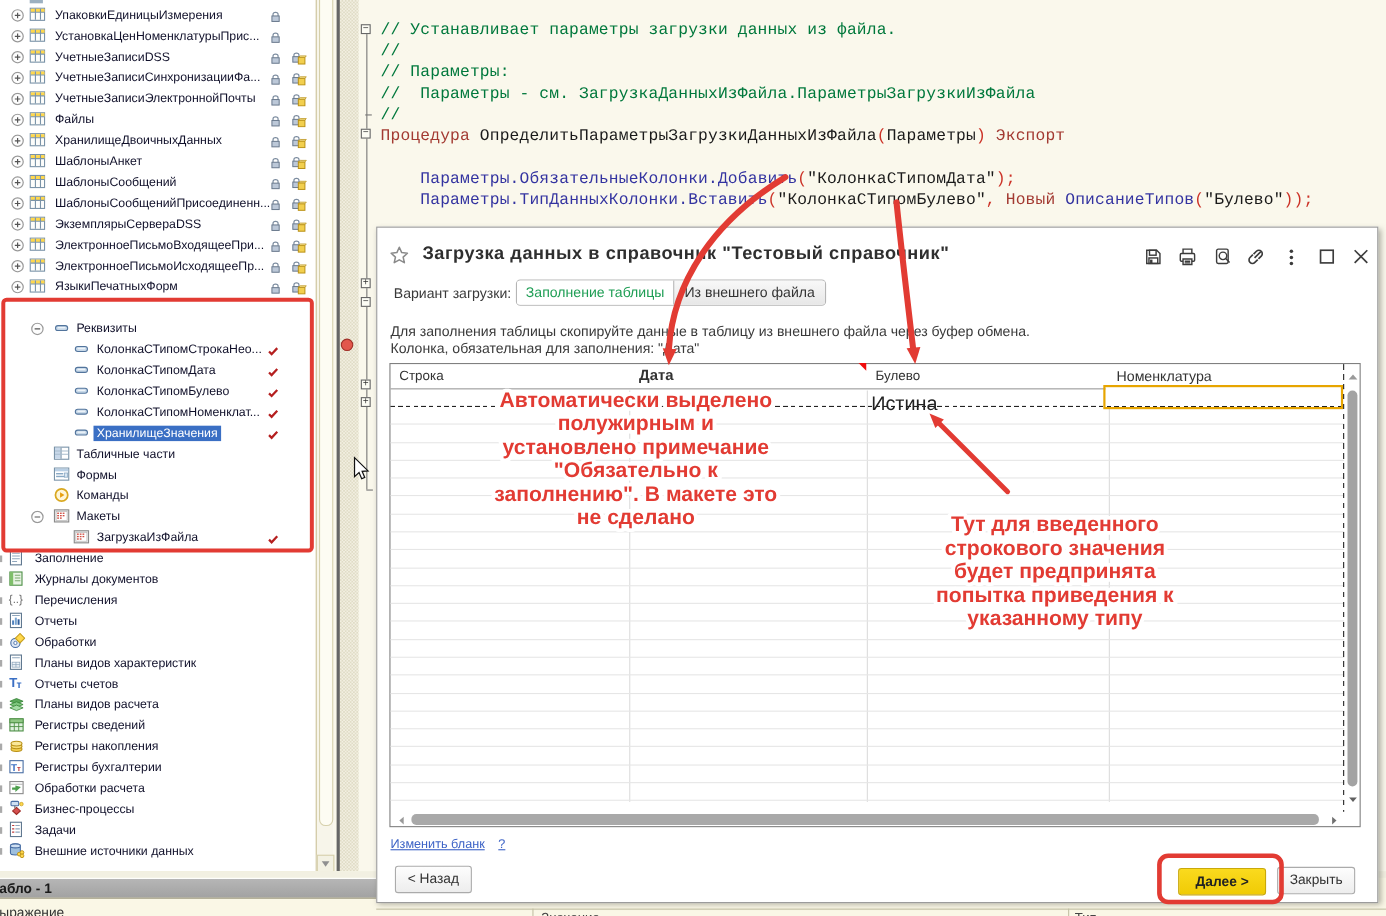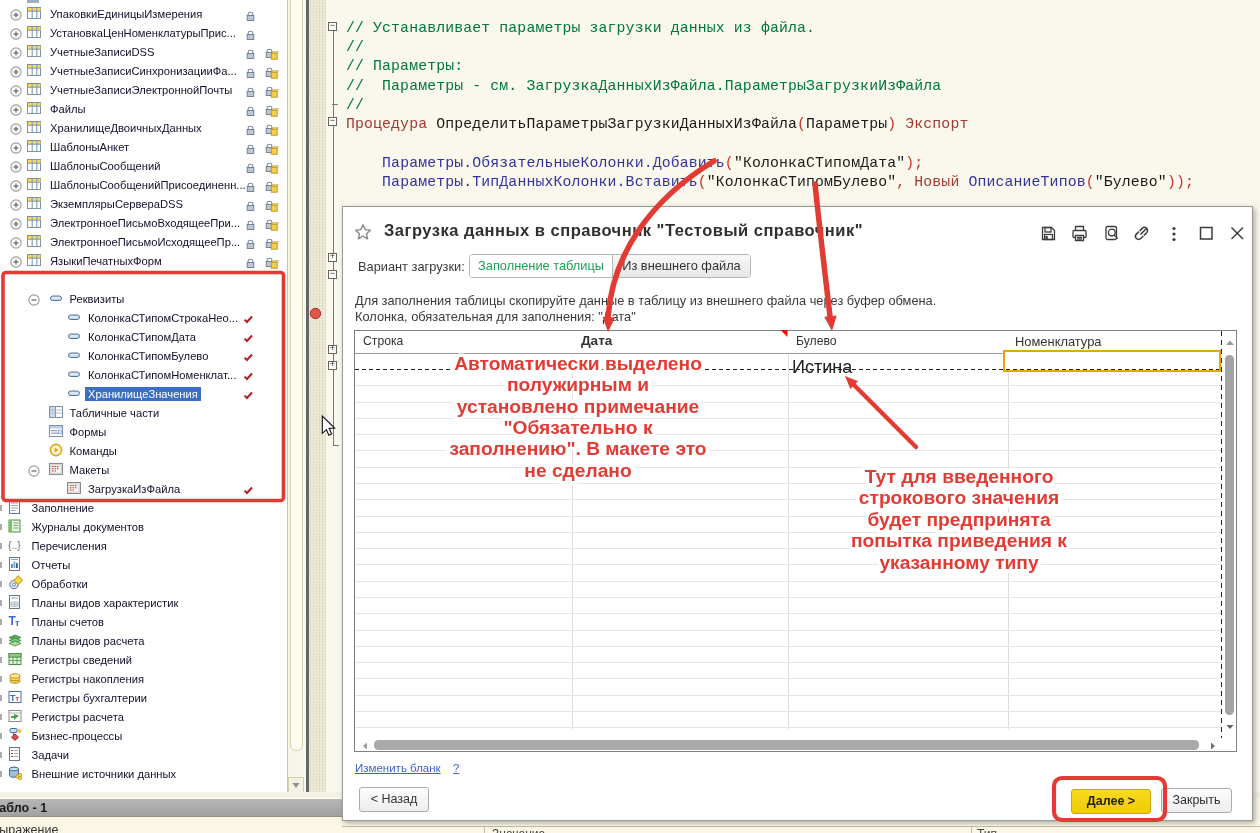--- a/index.html
+++ b/index.html
@@ -626,21 +626,21 @@
             <line x1="4" y1="4" x2="11" y2="4" stroke="#8fa6bc"></line>
           </svg></span>
         <span class="tlabel" style="left:31.5px">Планы видов характеристик</span>
       </div>
       <div class="trow" style="top:612.3px">
         <div class="abs" style="left:0;top:7px;width:2px;height:6px;background:#aaa"></div>
         <span class="abs" style="left:7px;top:1px"><svg width="16" height="16" viewBox="0 0 16 16">
             <text x="1.5" y="12" font-family="Liberation Serif" font-size="12" font-weight="bold" fill="#3a6fc4">T</text>
             <text x="8" y="12.5" font-family="Liberation Serif" font-size="9.5" font-weight="bold" fill="#3a6fc4">т</text>
           </svg></span>
-        <span class="tlabel" style="left:31.5px">Планы счетов</span>
+        <span class="tlabel" style="left:31.5px">Отчеты счетов</span>
       </div>
       <div class="trow" style="top:631.3px">
         <div class="abs" style="left:0;top:7px;width:2px;height:6px;background:#aaa"></div>
         <span class="abs" style="left:7px;top:1px"><svg width="16" height="16" viewBox="0 0 16 16">
             <path d="M2 5.5 L8 3 L14 5.5 L8 8 Z" fill="#5aa85a" stroke="#2f7f2f" stroke-width="0.7"></path>
             <path d="M2 8.5 L8 6 L14 8.5 L8 11 Z" fill="#7fc77f" stroke="#2f7f2f" stroke-width="0.7"></path>
             <path d="M2 11.5 L8 9 L14 11.5 L8 14 Z" fill="#a5dca5" stroke="#2f7f2f" stroke-width="0.7"></path>
           </svg></span>
         <span class="tlabel" style="left:31.5px">Планы видов расчета</span>
       </div>
@@ -676,21 +676,21 @@
           </svg></span>
         <span class="tlabel" style="left:31.5px">Регистры бухгалтерии</span>
       </div>
       <div class="trow" style="top:707.3px">
         <div class="abs" style="left:0;top:7px;width:2px;height:6px;background:#aaa"></div>
         <span class="abs" style="left:7px;top:1px"><svg width="16" height="16" viewBox="0 0 16 16">
             <rect x="2" y="2.5" width="12" height="11" fill="#fff" stroke="#8a8a8a"></rect>
             <path d="M4 10.5 L9 6 L9 8 L12 8 L12 10 L9 10 L9 12 Z" fill="#4d9e4d" transform="rotate(180 8 9)"></path>
             <line x1="2" y1="5" x2="14" y2="5" stroke="#b5b5b5"></line>
           </svg></span>
-        <span class="tlabel" style="left:31.5px">Регистры расчета</span>
+        <span class="tlabel" style="left:31.5px">Обработки расчета</span>
       </div>
       <div class="trow" style="top:726.3px">
         <div class="abs" style="left:0;top:7px;width:2px;height:6px;background:#aaa"></div>
         <span class="abs" style="left:7px;top:1px"><svg width="16" height="16" viewBox="0 0 16 16">
             <rect x="3" y="1.5" width="7" height="4" rx="1" fill="#cfe0f2" stroke="#4a6fa5"></rect>
             <path d="M8 7 L11.5 10.2 L8 13.4 L4.5 10.2 Z" fill="#d65050" stroke="#9e2b25"></path>
             <line x1="6.5" y1="5.5" x2="6.5" y2="8" stroke="#666"></line>
             <circle cx="12.5" cy="4" r="1.6" fill="#ffd84d" stroke="#c8a020" stroke-width="0.7"></circle>
           </svg></span>
         <span class="tlabel" style="left:31.5px">Бизнес-процессы</span>

